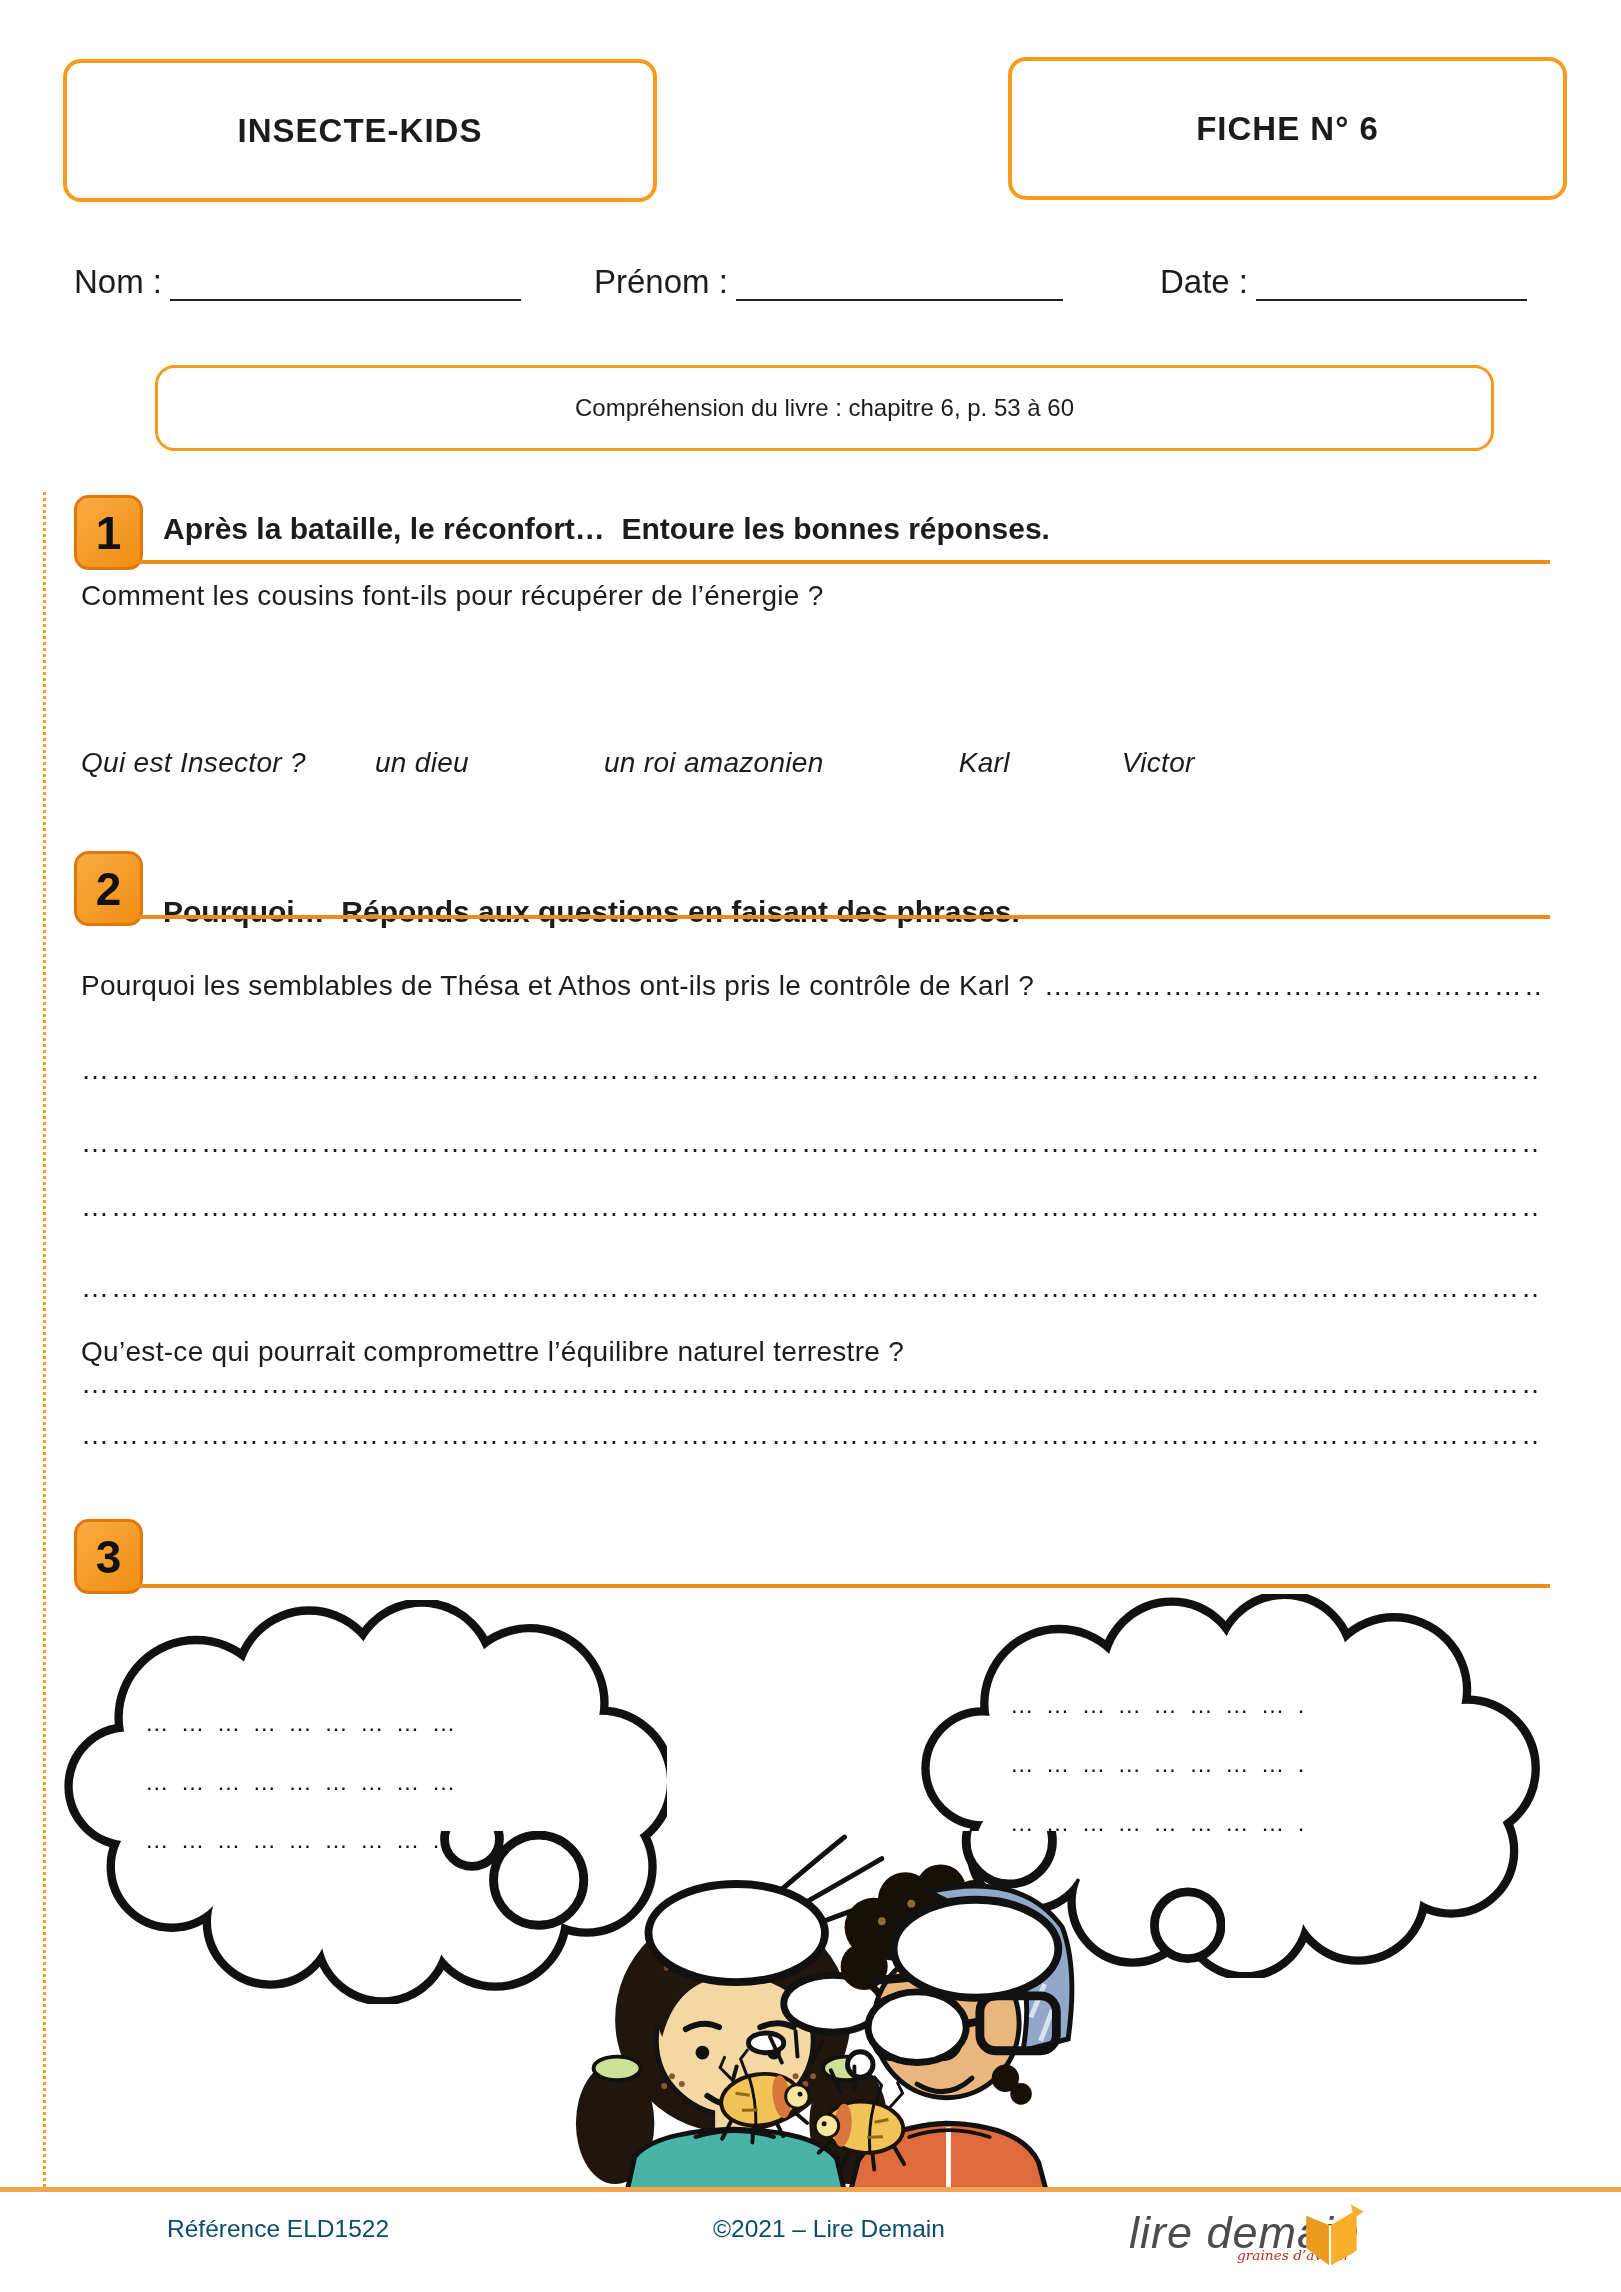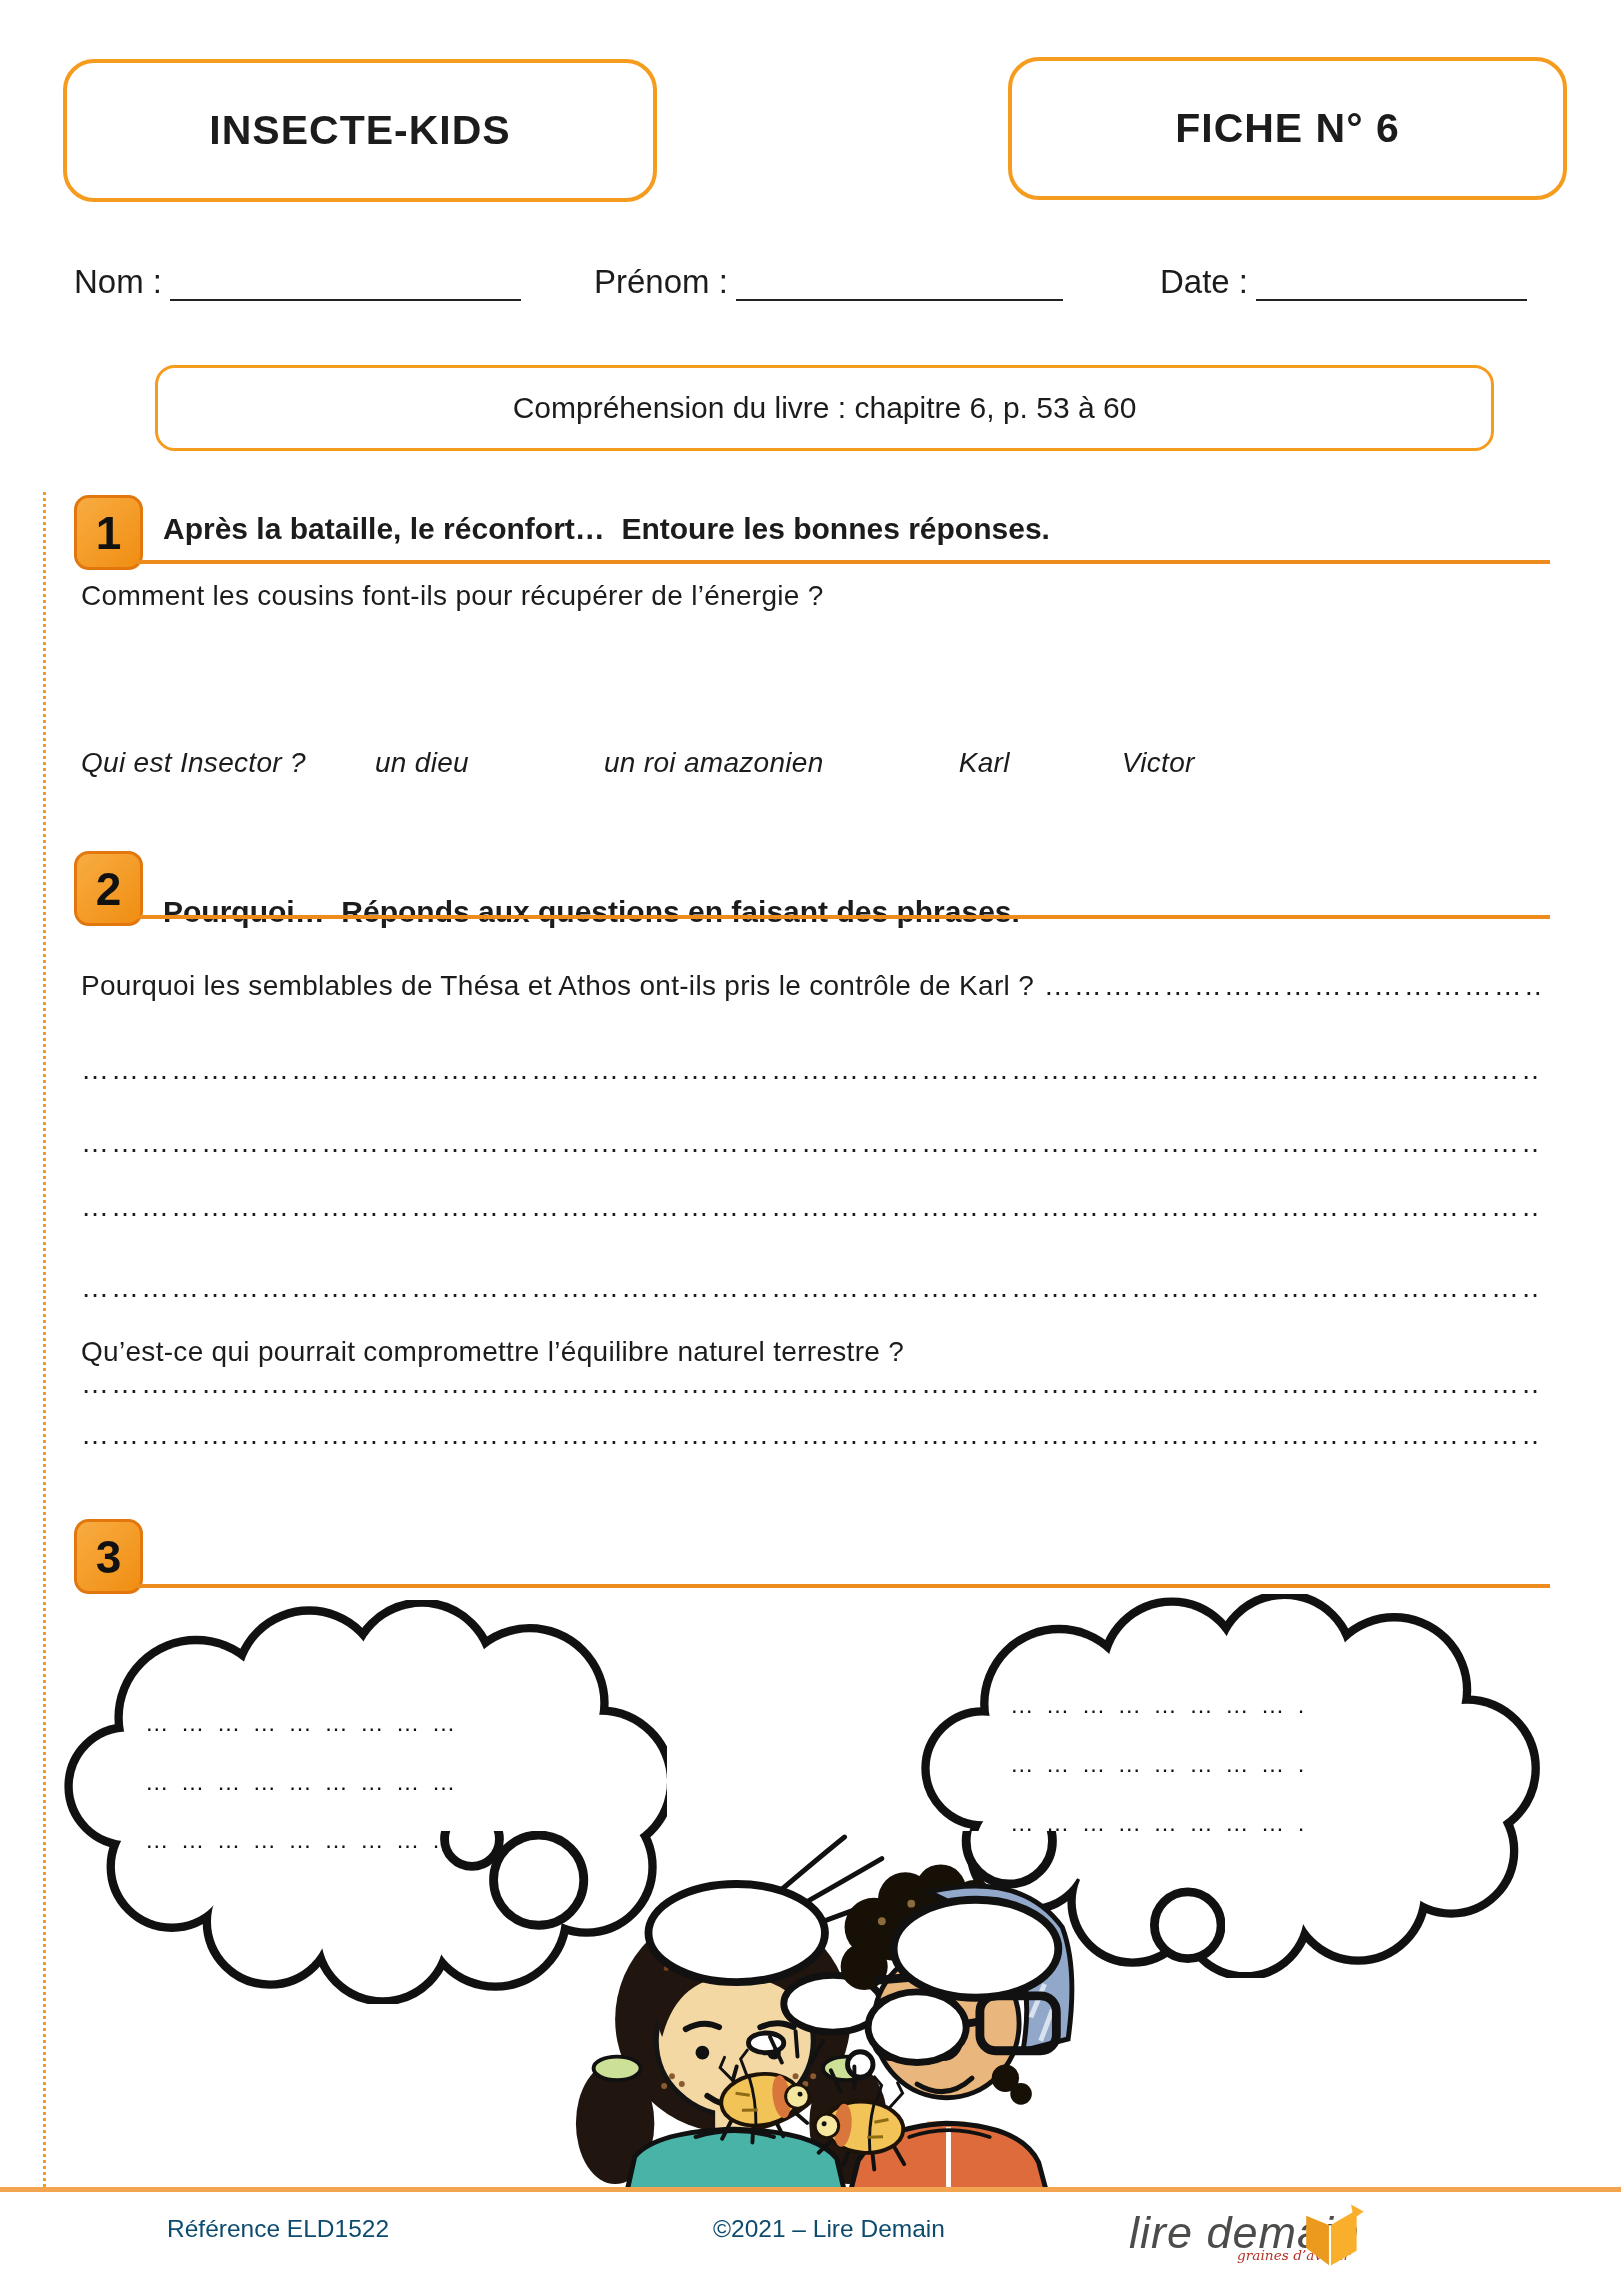--- a/index.html
+++ b/index.html
@@ -1,33 +1,33 @@
 <!DOCTYPE html>
 <html><head>
 <meta charset="utf-8">
 <style>
   html,body{margin:0;padding:0;background:#e8e8e8;}
   .page{position:relative;width:1621px;height:2293px;background:#ffffff;margin:0 auto;
         font-family:"Liberation Sans",sans-serif;color:#1c1c1c;overflow:hidden;}
 
   
-  .hdr-box{position:absolute;border:4.9px solid #F59C1F;border-radius:31px;
+  .hdr-box{position:absolute;border:4.9px solid #F59C1F;border-radius:18px;
            display:flex;align-items:center;justify-content:center;
-           font-weight:bold;font-size:41px;letter-spacing:1px;}
+           font-weight:bold;font-size:33px;letter-spacing:1px;}
   #hdr-left{left:63px;top:59px;width:586px;height:135px;}
   #hdr-right{left:1008px;top:57px;width:551px;height:135px;}
 
   
   .id-item{position:absolute;top:263px;font-size:33px;white-space:nowrap;}
   .write-line{display:inline-block;border-bottom:2.9px solid #222;height:33px;vertical-align:bottom;margin-left:7.8px;}
 
   
   .banner{position:absolute;left:155px;top:365px;width:1333px;height:80px;
           border:3.9px solid #F59C1F;border-radius:19.6px;
-          display:flex;align-items:center;justify-content:center;font-size:30px;}
+          display:flex;align-items:center;justify-content:center;font-size:24px;}
 
   .vline{position:absolute;left:43px;top:492px;height:1695px;border-left:3.9px dotted #F59C1F;}
 
   
   .badge{position:absolute;width:63px;height:69px;
          background:linear-gradient(135deg,#F8AC42,#F08E12);
          border:3.9px solid #E2770D;border-radius:14.7px;
          display:flex;align-items:center;justify-content:center;
          font-size:46px;font-weight:bold;color:#111;}
   .sec-title{position:absolute;font-weight:bold;font-size:30px;white-space:pre;}

